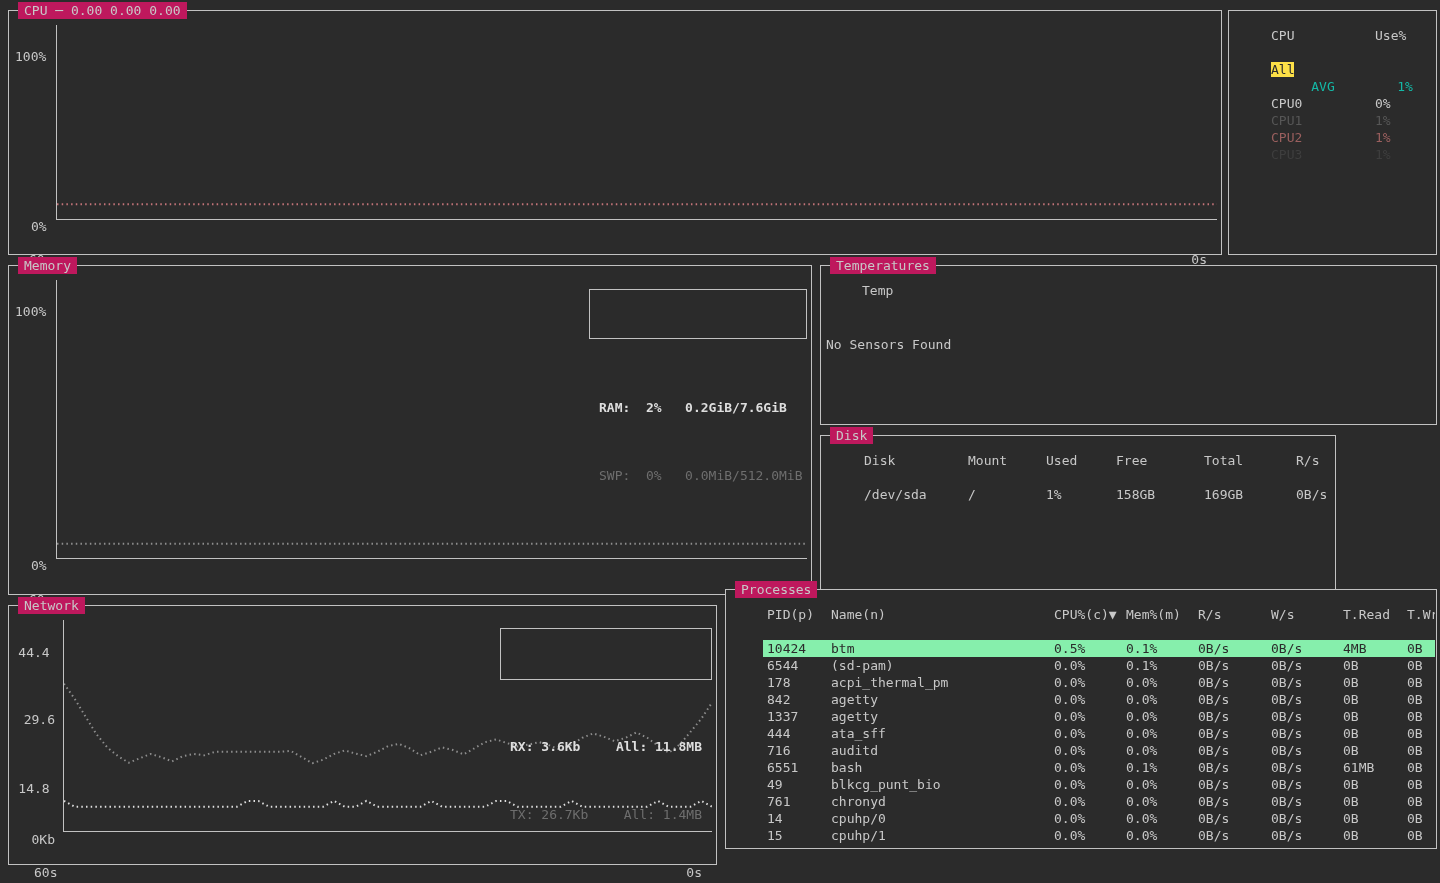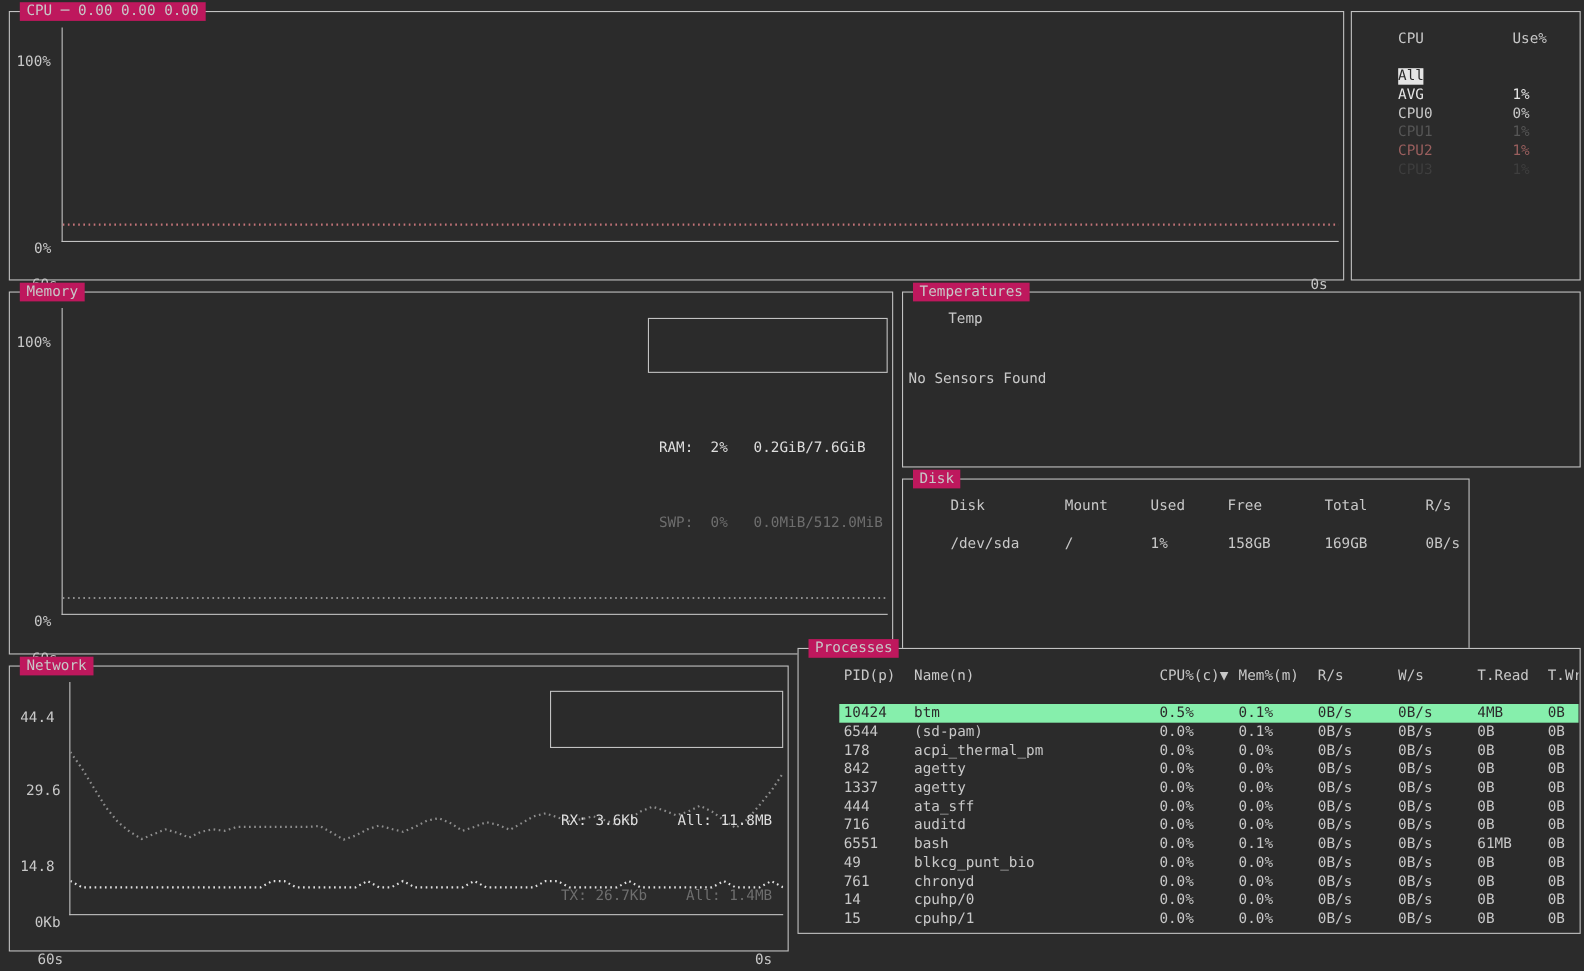--- a/index.html
+++ b/index.html
@@ -36,34 +36,34 @@
   .legend-box {
     position:absolute;
     border:1px solid #c2c2c2;
     background:#2b2b2b;
     padding:7px 9px;
     z-index:2;
     white-space:pre;
   }
   .legend-line { height:17px; white-space:pre; }
   .legend-line.split { display:flex; justify-content:space-between; }
-  .bright { color:#dedede; }
+  .bright { color:#dedede;font-weight:bold; }
   .dim { color:#6e6e6e; }
-  .c-red { color:#e5e5e5; }
+  .c-red { color:#14b8a6;text-align:center; }
   .c-mutedred { color:#9a5f5e; }
   .c-dim2 { color:#565656; }
   .c-dim3 { color:#3e3e3e; }
 
   .tbl-header, .tbl-row { position:absolute; left:1px; right:1px; height:17px; display:grid;margin-left:36px; }
   .rows { position:absolute; left:1px; right:1px; top:50px; }
   .rows .tbl-row { position:relative; left:0; right:0; }
 
   
   .cpul { grid-template-columns:104px auto; padding-left:5px; }
-  .cpul-rows .tbl-row.selected .cell-label { background:#e5e5e5; color:#2b2b2b;text-align:right; }
+  .cpul-rows .tbl-row.selected .cell-label { background:#fde047; color:#2b2b2b;text-align:right; }
 
   
   .tempt { grid-template-columns:351px auto; padding-left:4px; }
 
   
   .diskt { grid-template-columns:104px 78px 70px 88px 92px 87px auto; padding-left:6px; }
 
   
   .proct { grid-template-columns:64px 223px 72px 72px 73px 72px 64px auto; padding-left:4px; }
   .proc-rows .tbl-row.selected { background:#86efac; color:#2b2b2b; }

